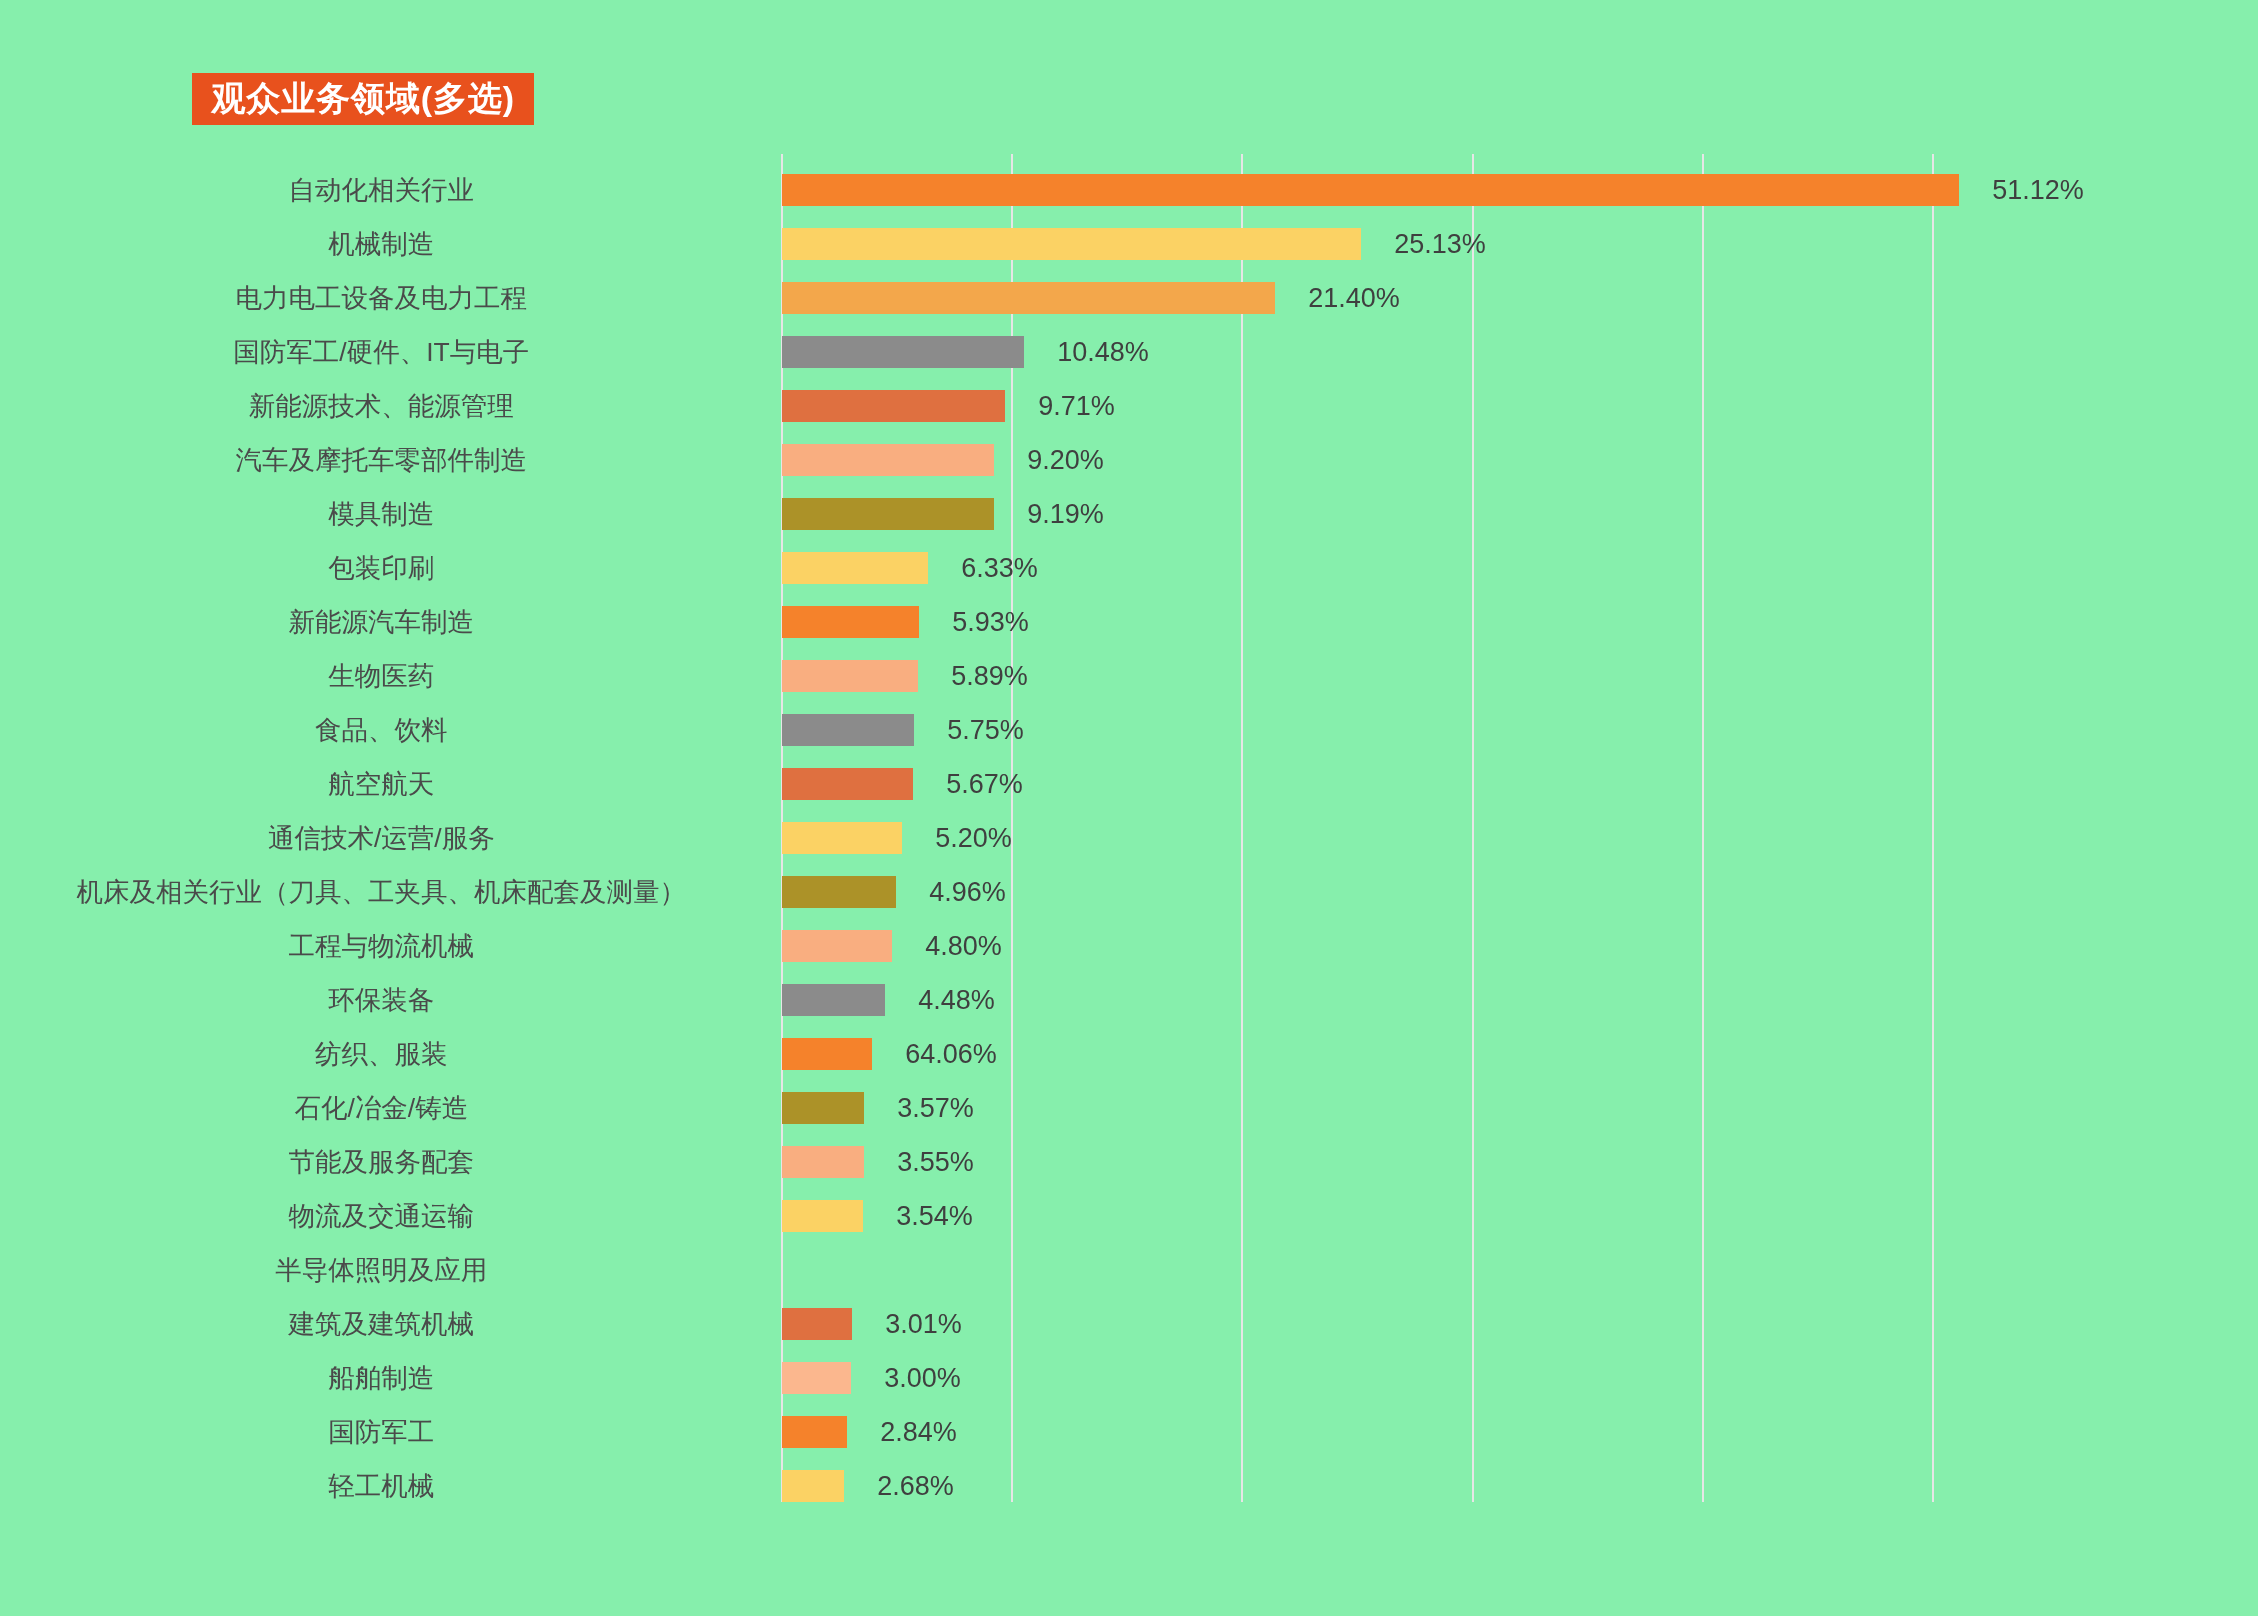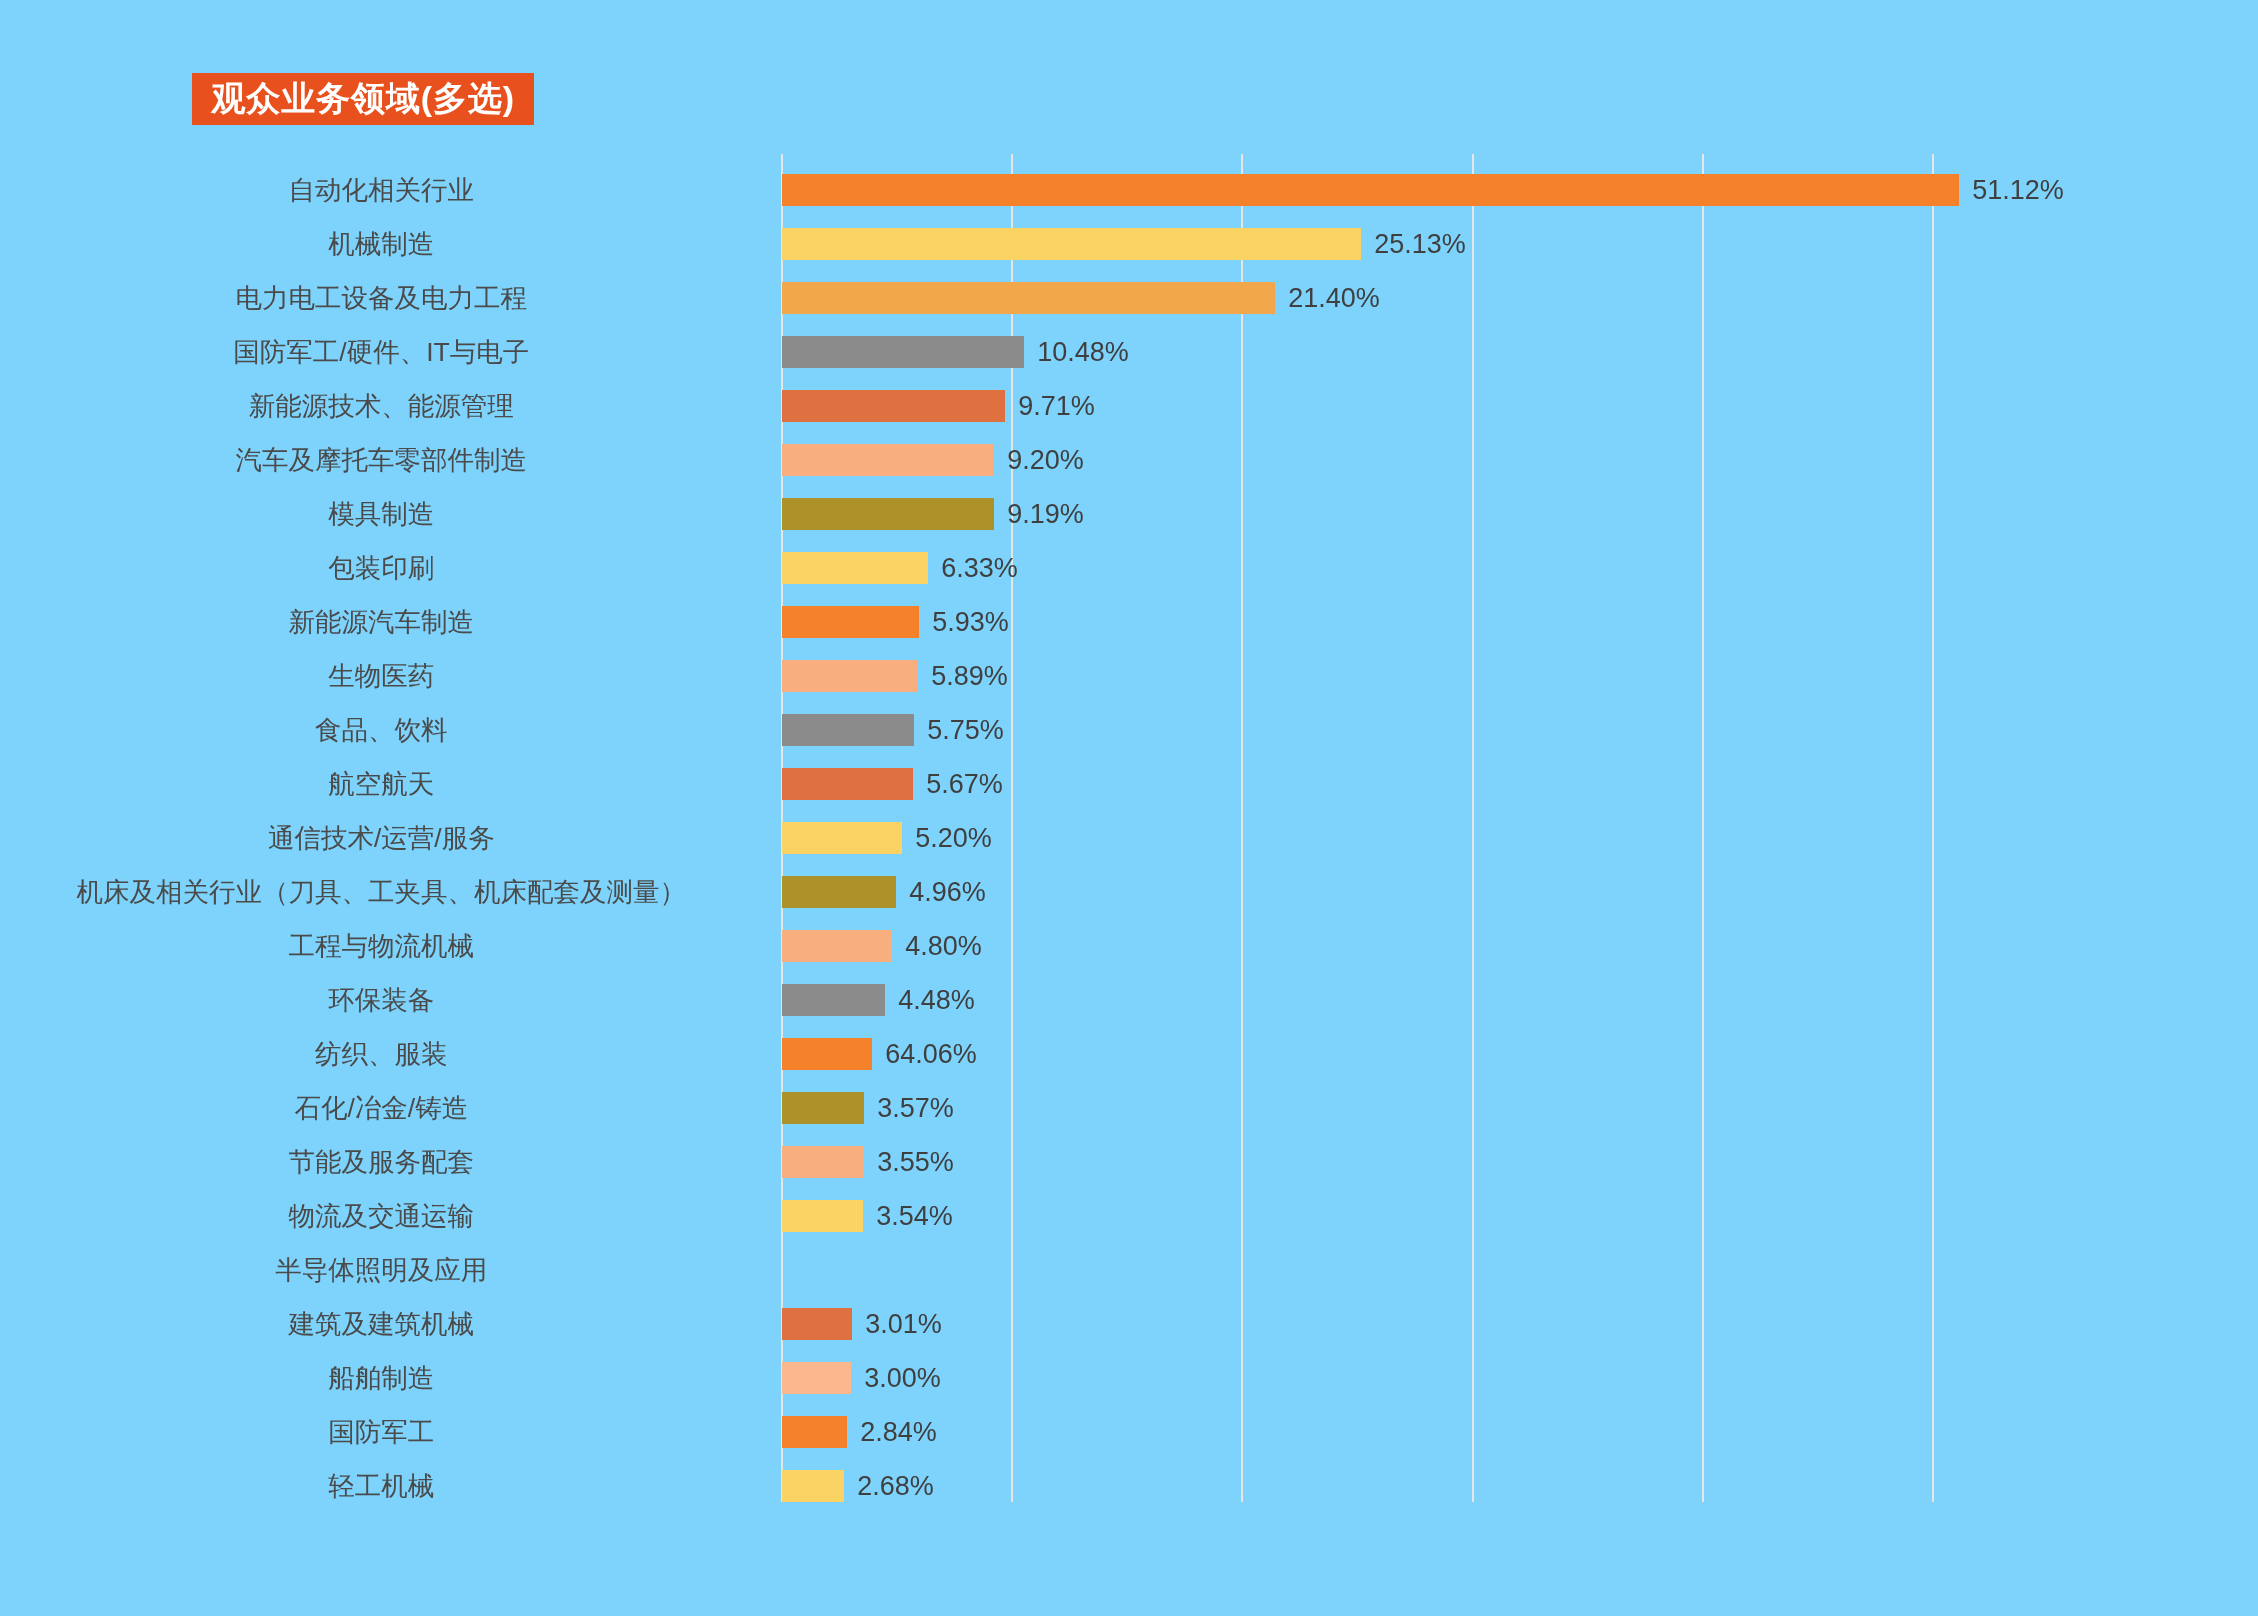--- a/index.html
+++ b/index.html
@@ -1,20 +1,20 @@
 <!DOCTYPE html>
 <html style="font-size:14px"><head>
 <meta charset="utf-8">
 <style>
   html, body { margin: 0; padding: 0; background: #ffffff; }
   .canvas {
     position: relative;
     width: 2258px;
     height: 1616px;
-    background: #7dd3fc;
+    background: #86efac;
     overflow: hidden;
     font-family: "Liberation Sans", "DejaVu Sans", sans-serif;
   }
   .title-box {
     position: absolute;
     left: 192px;
     top: 73px;
     height: 52px;
     padding: 0 19.4px;
     display: flex;
@@ -50,20 +50,21 @@
     color: #4a4a4a;
     white-space: nowrap;
     flex: 0 0 auto;
   }
   .bar-zone {
     position: relative;
     flex: 1;
     height: 54px;
     display: flex;
     align-items: center;
+    gap: 20px;
   }
   .bar {
     height: 32px;
     flex: 0 0 auto;
   }
   .value-label {
     margin-left: 13.2px;
     font-size: 27px;
     color: #3f3f3f;
     white-space: nowrap;

